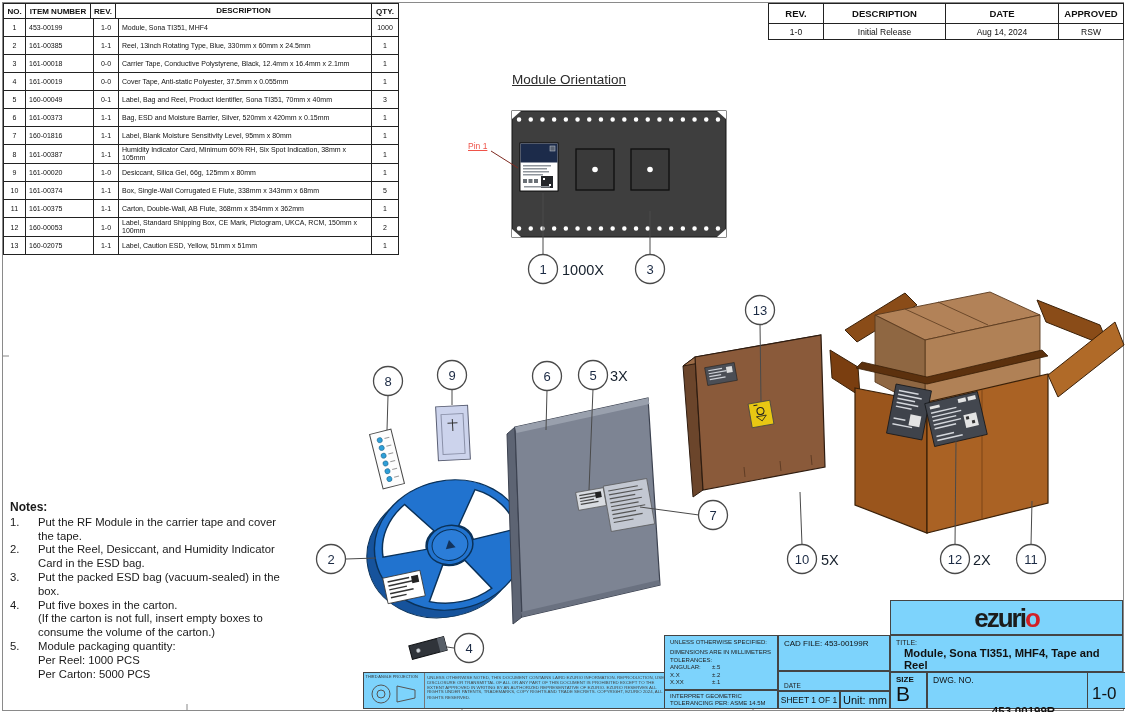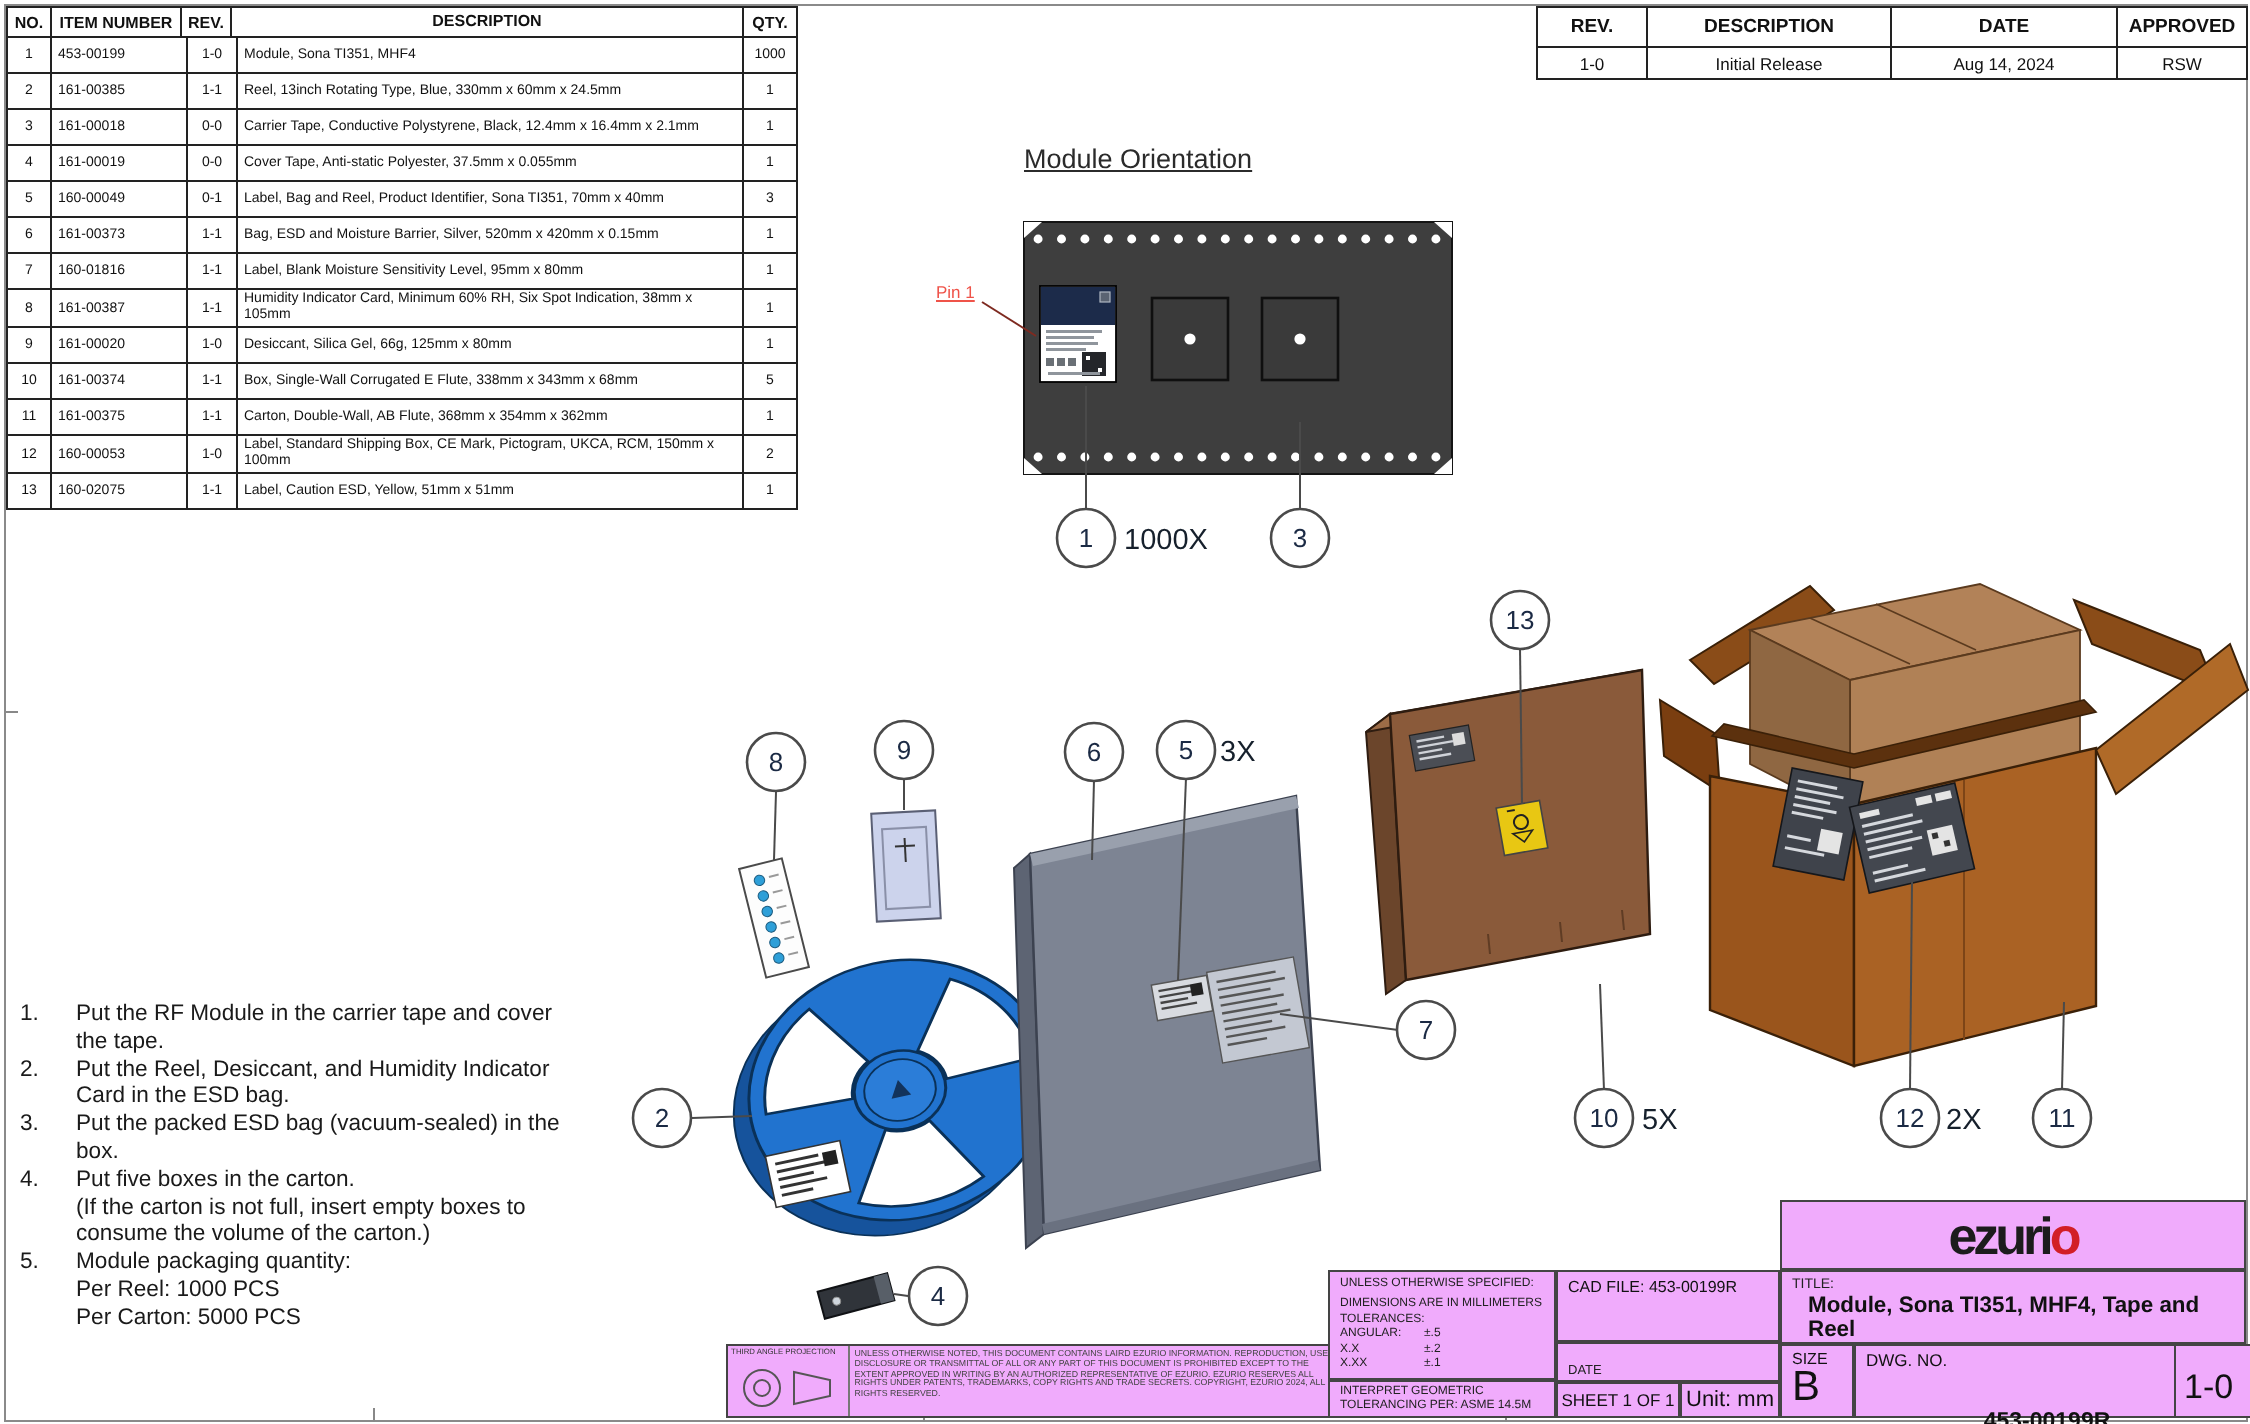--- a/index.html
+++ b/index.html
@@ -28,21 +28,21 @@
   .r-desc{width:121px;}
   .r-date{width:112px;}
   .r-app{flex:1;}
   
   .notes{position:absolute;left:10px;top:501px;width:300px;font-size:11.3px;line-height:13.8px;color:#1a1a1a;}
   .notes-h{font-weight:bold;font-size:12px;margin-bottom:1px;}
   .note-row{display:flex;}
   .note-num{width:28px;flex:none;}
   .note-text{flex:1;white-space:pre-line;}
   
-  .tbc{position:absolute;border:1px solid #444;background:#f0abfc;box-sizing:border-box;}
+  .tbc{position:absolute;border:1px solid #444;background:#7dd3fc;box-sizing:border-box;}
   .tiny{font-size:6px;line-height:7.4px;color:#222;}
   .lbl{font-size:6.5px;color:#222;}
   
   .mo-title{position:absolute;left:512px;top:72px;font-size:13.5px;color:#2b2b2b;text-decoration:underline;}
   .pin1{position:absolute;left:468px;top:141px;font-size:8.5px;color:#ef5349;text-decoration:underline;}
   svg text{font-family:"Liberation Sans",sans-serif;}
 </style>
 </head>
 <body>
 
@@ -428,20 +428,21 @@
       <span class="cell r-desc hc">Initial Release</span>
       <span class="cell r-date hc">Aug 14, 2024</span>
       <span class="cell r-app hc">RSW</span>
     </div>
   </div>
 
   <div class="mo-title">Module Orientation</div>
   <div class="pin1">Pin 1</div>
 
   <div class="notes">
+    <div class="notes-h">Notes:</div>
     <div class="note-row">
         <span class="note-num">1.</span>
         <span class="note-text">Put the RF Module in the carrier tape and cover
 the tape.</span>
       </div>
     <div class="note-row">
         <span class="note-num">2.</span>
         <span class="note-text">Put the Reel, Desiccant, and Humidity Indicator
 Card in the ESD bag.</span>
       </div>
@@ -516,21 +517,21 @@
   <div class="tbc" style="left:890px;top:600px;width:233px;height:35px;display:flex;align-items:center;justify-content:center;">
     <span style="font-weight:bold;font-size:26px;letter-spacing:-2px;color:#1c1c1c;line-height:1;">
       <span>ezuri</span><span style="color:#d21f26;">o</span>
     </span>
   </div>
   <div class="tbc" style="left:890px;top:635px;width:233px;height:37px;padding:3px 0 0 5px;">
     <div style="font-size:7px;color:#222;">TITLE:</div>
     <div style="font-size:11.2px;font-weight:bold;padding-left:8px;margin-top:1px;">Module, Sona TI351, MHF4, Tape and Reel</div>
   </div>
   <div class="tbc" style="left:890px;top:672px;width:37px;height:37px;padding:2px 0 0 5px;">
-    <div style="font-size:8px;">SIZE</div>
+    <div style="font-size:8px;font-weight:bold;">SIZE</div>
     <div style="font-size:21px;line-height:20px;">B</div>
   </div>
   <div class="tbc" style="left:927px;top:672px;width:188px;height:37px;padding:2px 0 0 5px;">
     <div style="font-size:8.5px;">DWG.  NO.</div>
     <div style="font-size:11.5px;font-weight:bold;text-align:center;margin-top:20px;">453-00199R</div>
   </div>
   <div class="tbc" style="left:1087px;top:672px;width:60px;height:37px;padding:2px 0 0 0;">
     <div style="font-size:8.5px;text-align:right;padding-right:4px;">REV</div>
     <div style="font-size:17px;line-height:17px;padding-left:4px;">1-0</div>
   </div>

